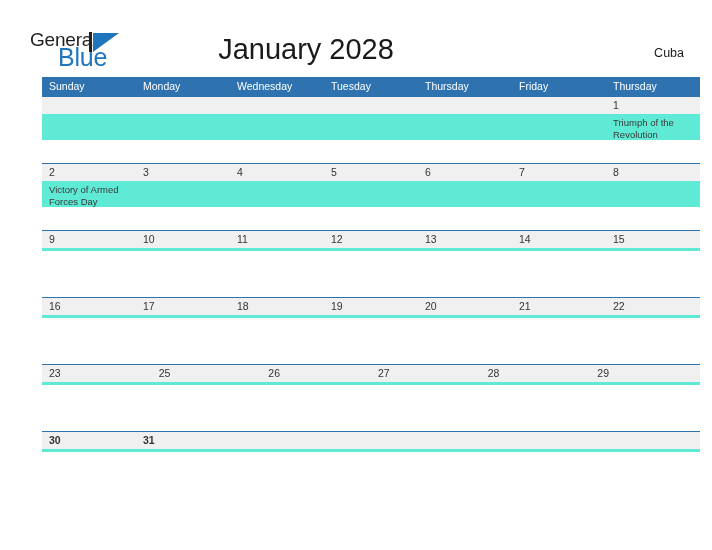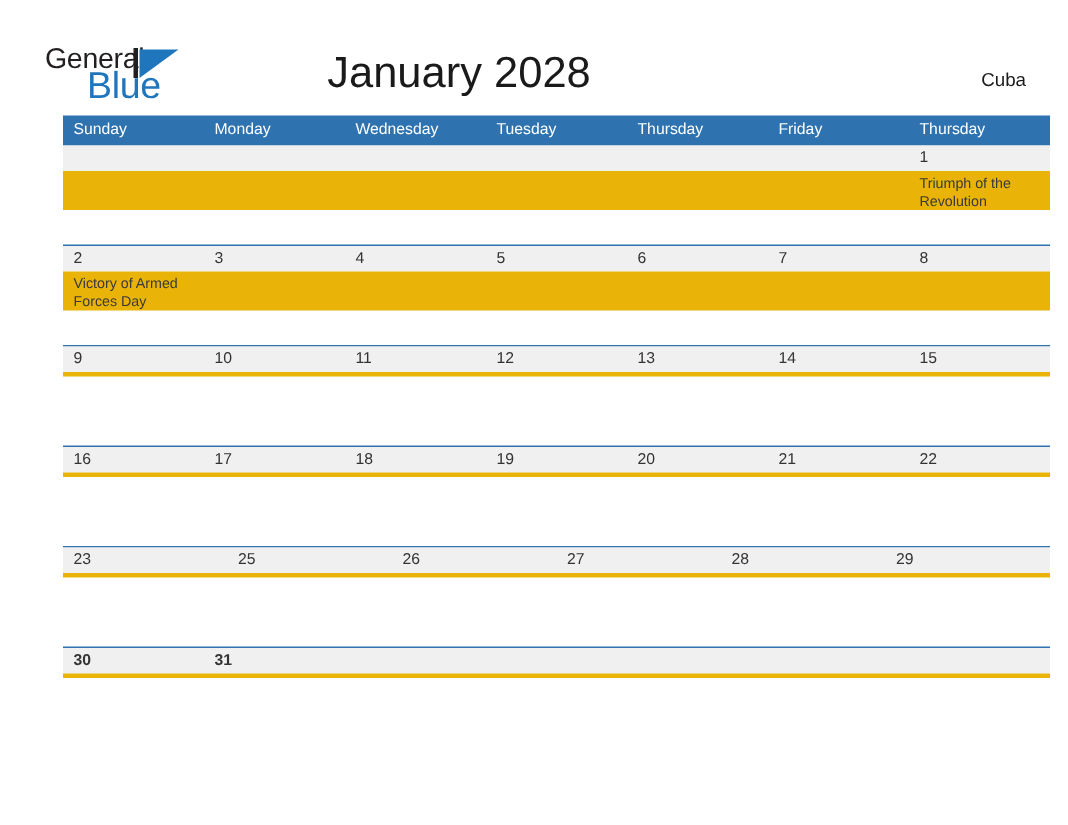--- a/index.html
+++ b/index.html
@@ -155,21 +155,21 @@
     padding-left: 7px;
     font-size: 10.5px;
     color: #333333;
     line-height: 17px;
     font-family: "Liberation Sans", sans-serif;
   }
 
   .event-band {
     display: flex;
     width: 658px;
-    background: #eab308;
+    background: #5eead4;
     justify-content: space-between;
   }
   .event-cell {
     flex: 1 1 0;
     box-sizing: border-box;
     padding-left: 7px;
     padding-right: 6px;
     padding-top: 3px;
     font-size: 9.5px;
     color: #3a3a3a;

